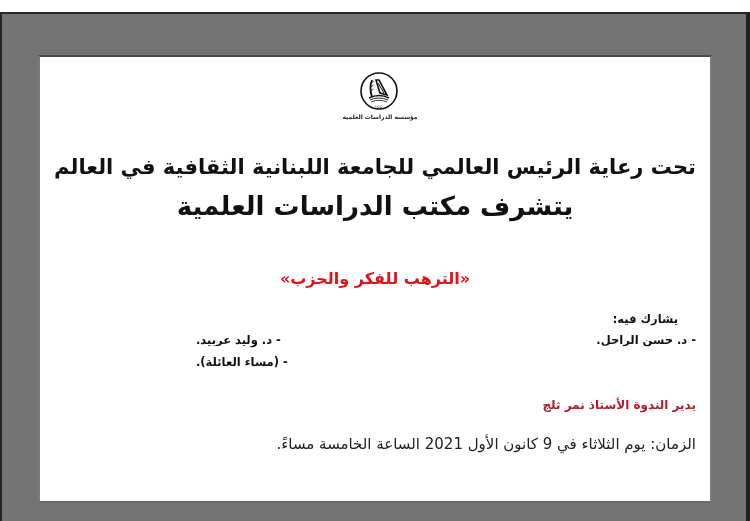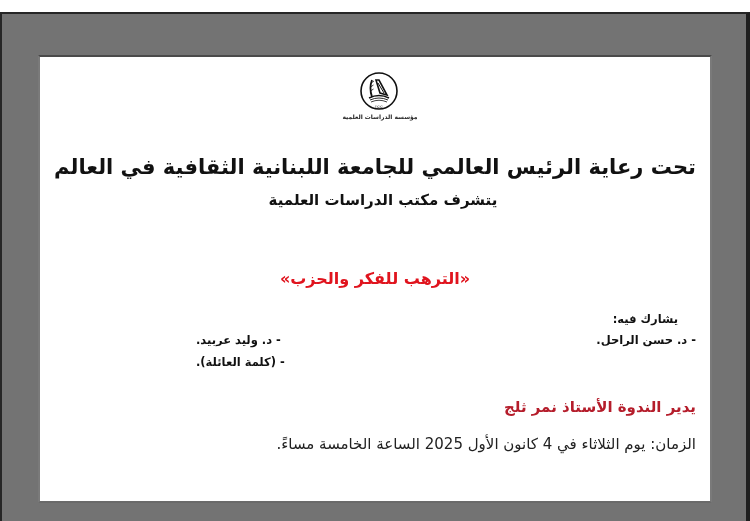--- a/index.html
+++ b/index.html
@@ -62,21 +62,21 @@
       position: absolute;
       left: 0;
       width: 100%;
       text-align: center;
       direction: rtl;
       color: #111;
       font-weight: bold;
       white-space: nowrap;
     }
     .l1 { top: 98px;  font-size: 21px; }
-    .l2 { top: 134px; font-size: 15px; padding-left: 8px; }
+    .l2 { top: 134px; font-size: 26px; }
     .l3 { top: 170px; font-size: 21px; }
     .title {
       top: 212px;
       font-size: 16px;
       color: #e0141e;
     }
     .participants {
       position: absolute;
       right: 14px;
       top: 252px;
@@ -102,21 +102,21 @@
       position: absolute;
       left: 0;
       top: 0;
       text-align: center;
     }
     .moderator {
       position: absolute;
       right: 14px;
       top: 341px;
       direction: rtl;
-      font-size: 15px;
+      font-size: 12px;
       font-weight: bold;
       color: #b51d2b;
       white-space: nowrap;
     }
     .details {
       position: absolute;
       right: 14px;
       top: 375px;
       direction: rtl;
       text-align: right;
@@ -155,24 +155,24 @@
     <div class="line l2">يتشرف مكتب الدراسات العلمية</div>
     <div class="line title">«الترهب للفكر والحزب»</div>
 
     <div class="participants">
       <div class="heading">يشارك فيه:</div>
       <div class="row">
         <span>- د. حسن الراحل.</span>
         <span class="left-col">- د. وليد عربيد.</span>
       </div>
       <div class="row">
-        <span class="left-col">- (كلمة العائلة).</span>
+        <span class="left-col">- (مساء العائلة).</span>
       </div>
     </div>
 
     <div class="moderator">يدير الندوة الأستاذ نمر ثلج</div>
 
     <div class="details">
-      <div class="drow">الزمان: يوم الثلاثاء في 4 كانون الأول 2025 الساعة الخامسة مساءً.</div>
+      <div class="drow">الزمان: يوم الثلاثاء في 9 كانون الأول 2021 الساعة الخامسة مساءً.</div>
     </div>
 
   </div>
 </div>
 
 </body></html>

